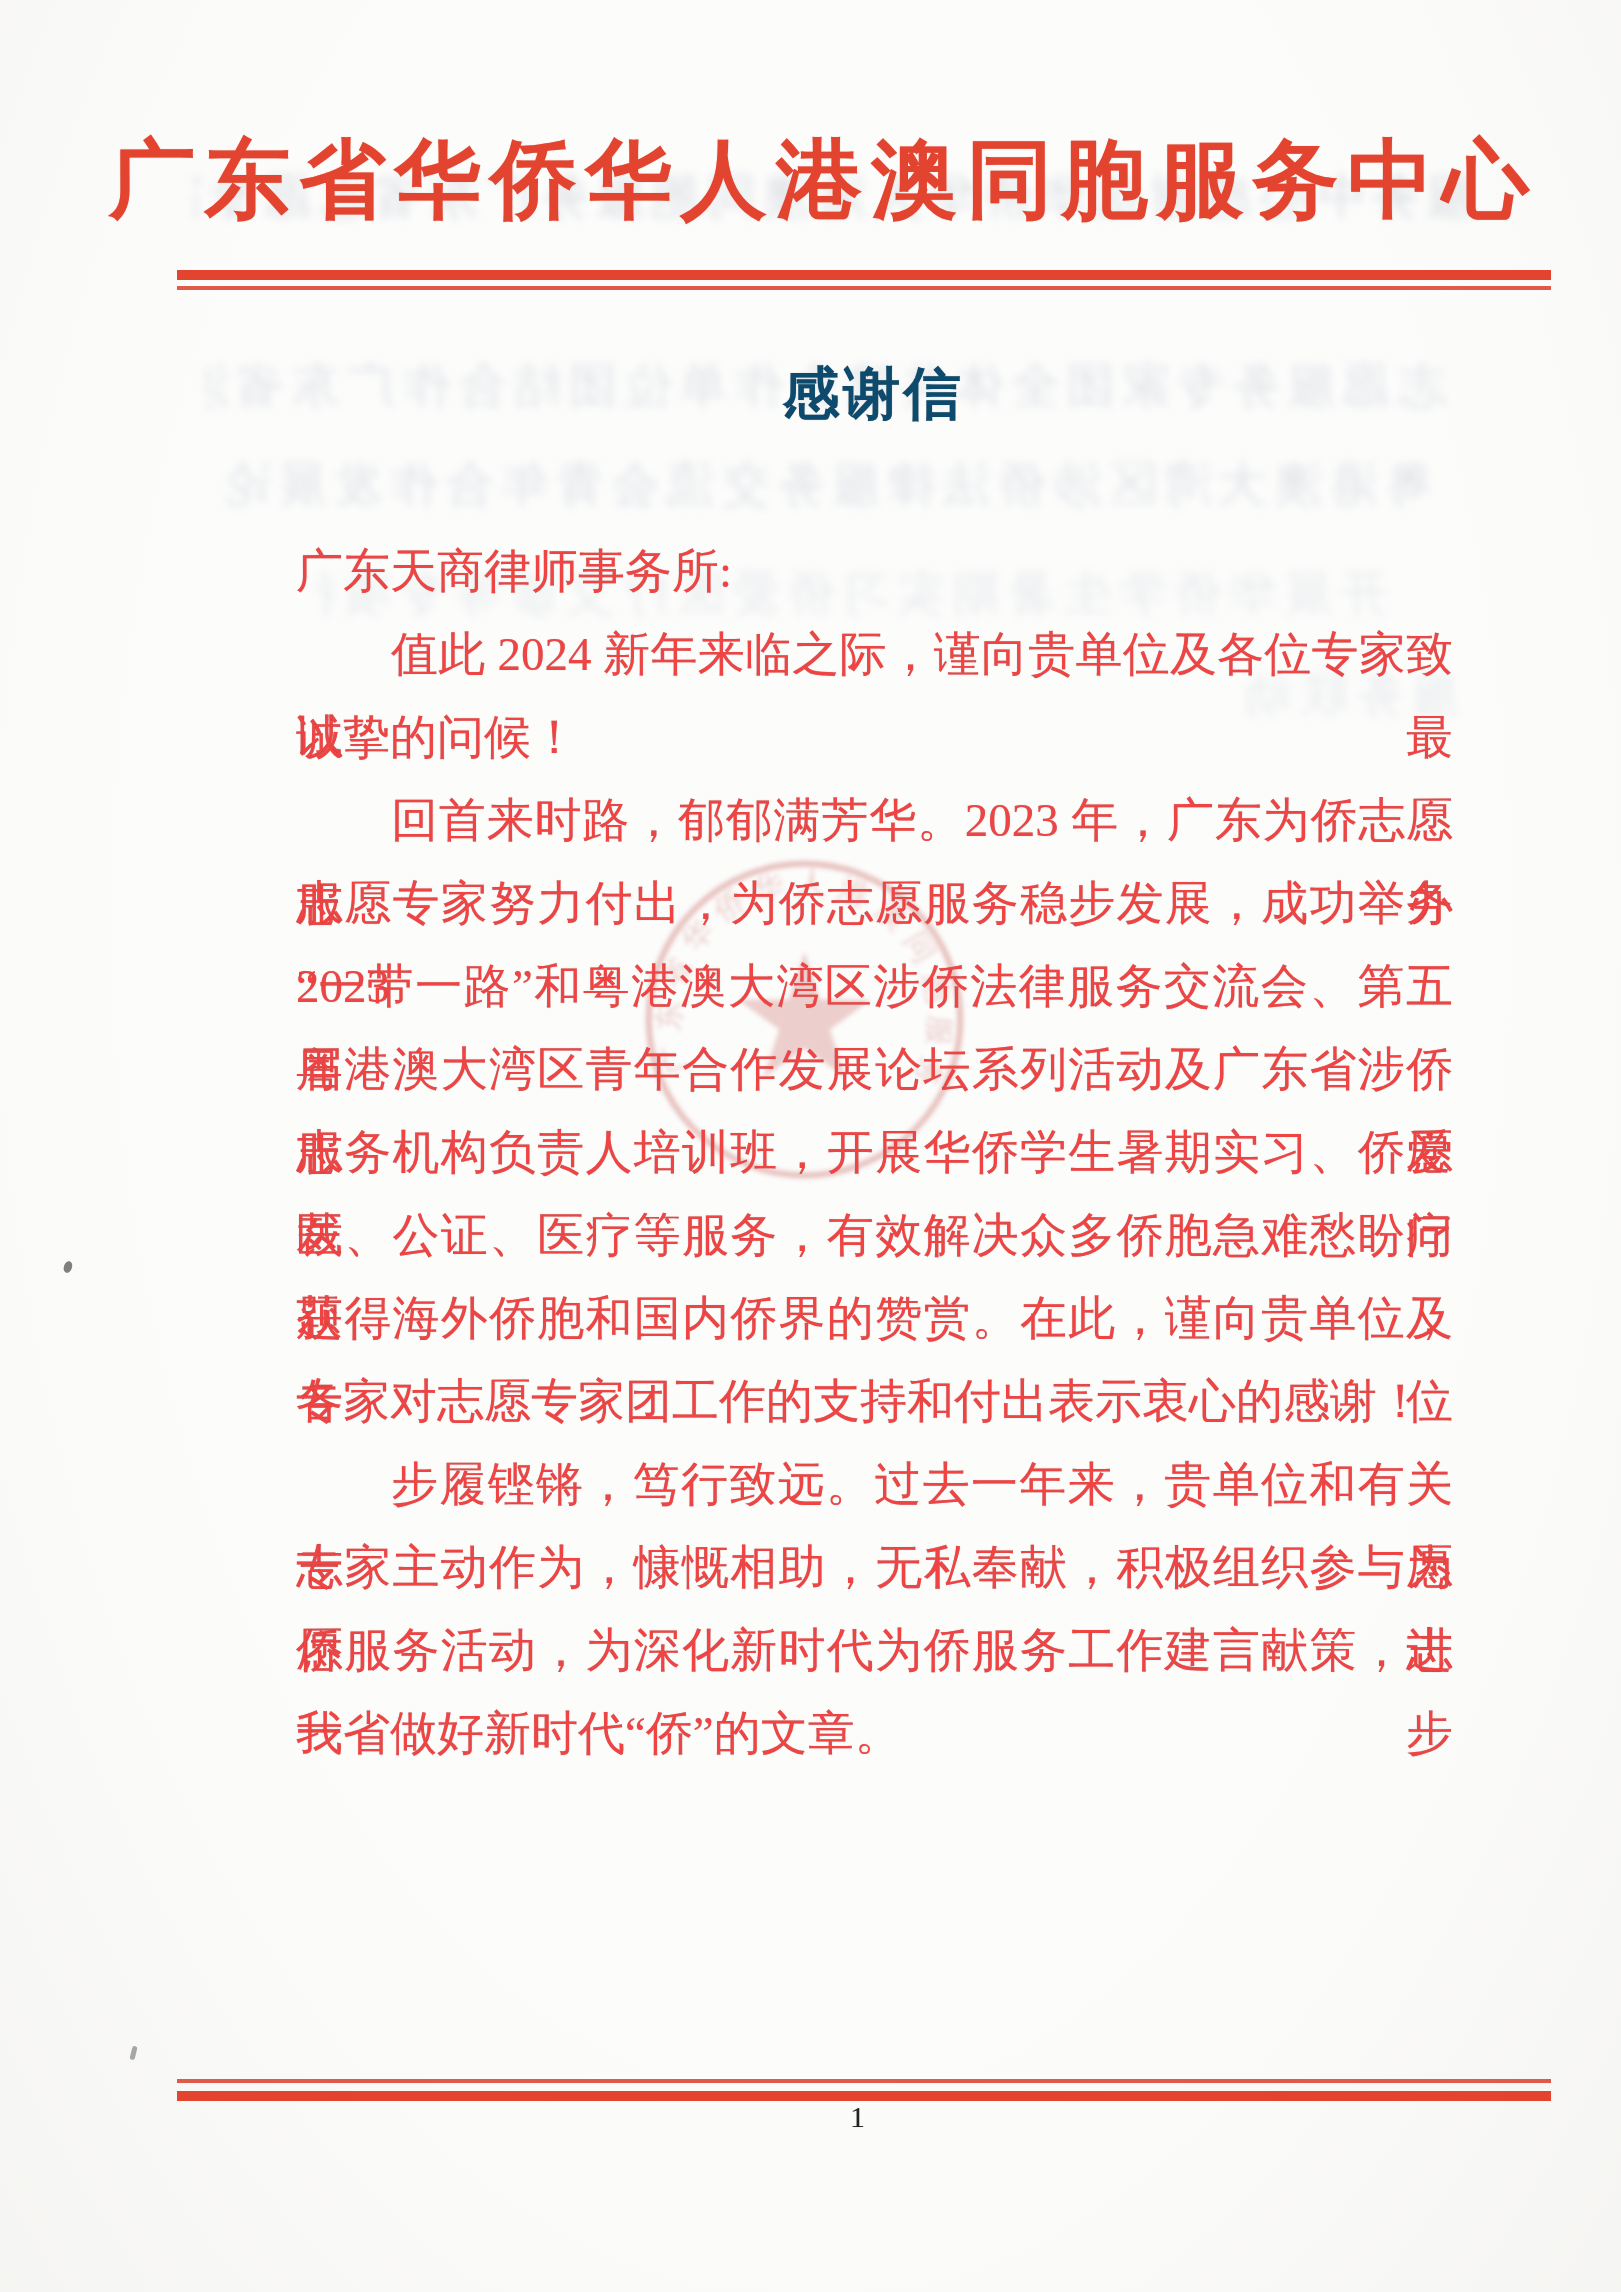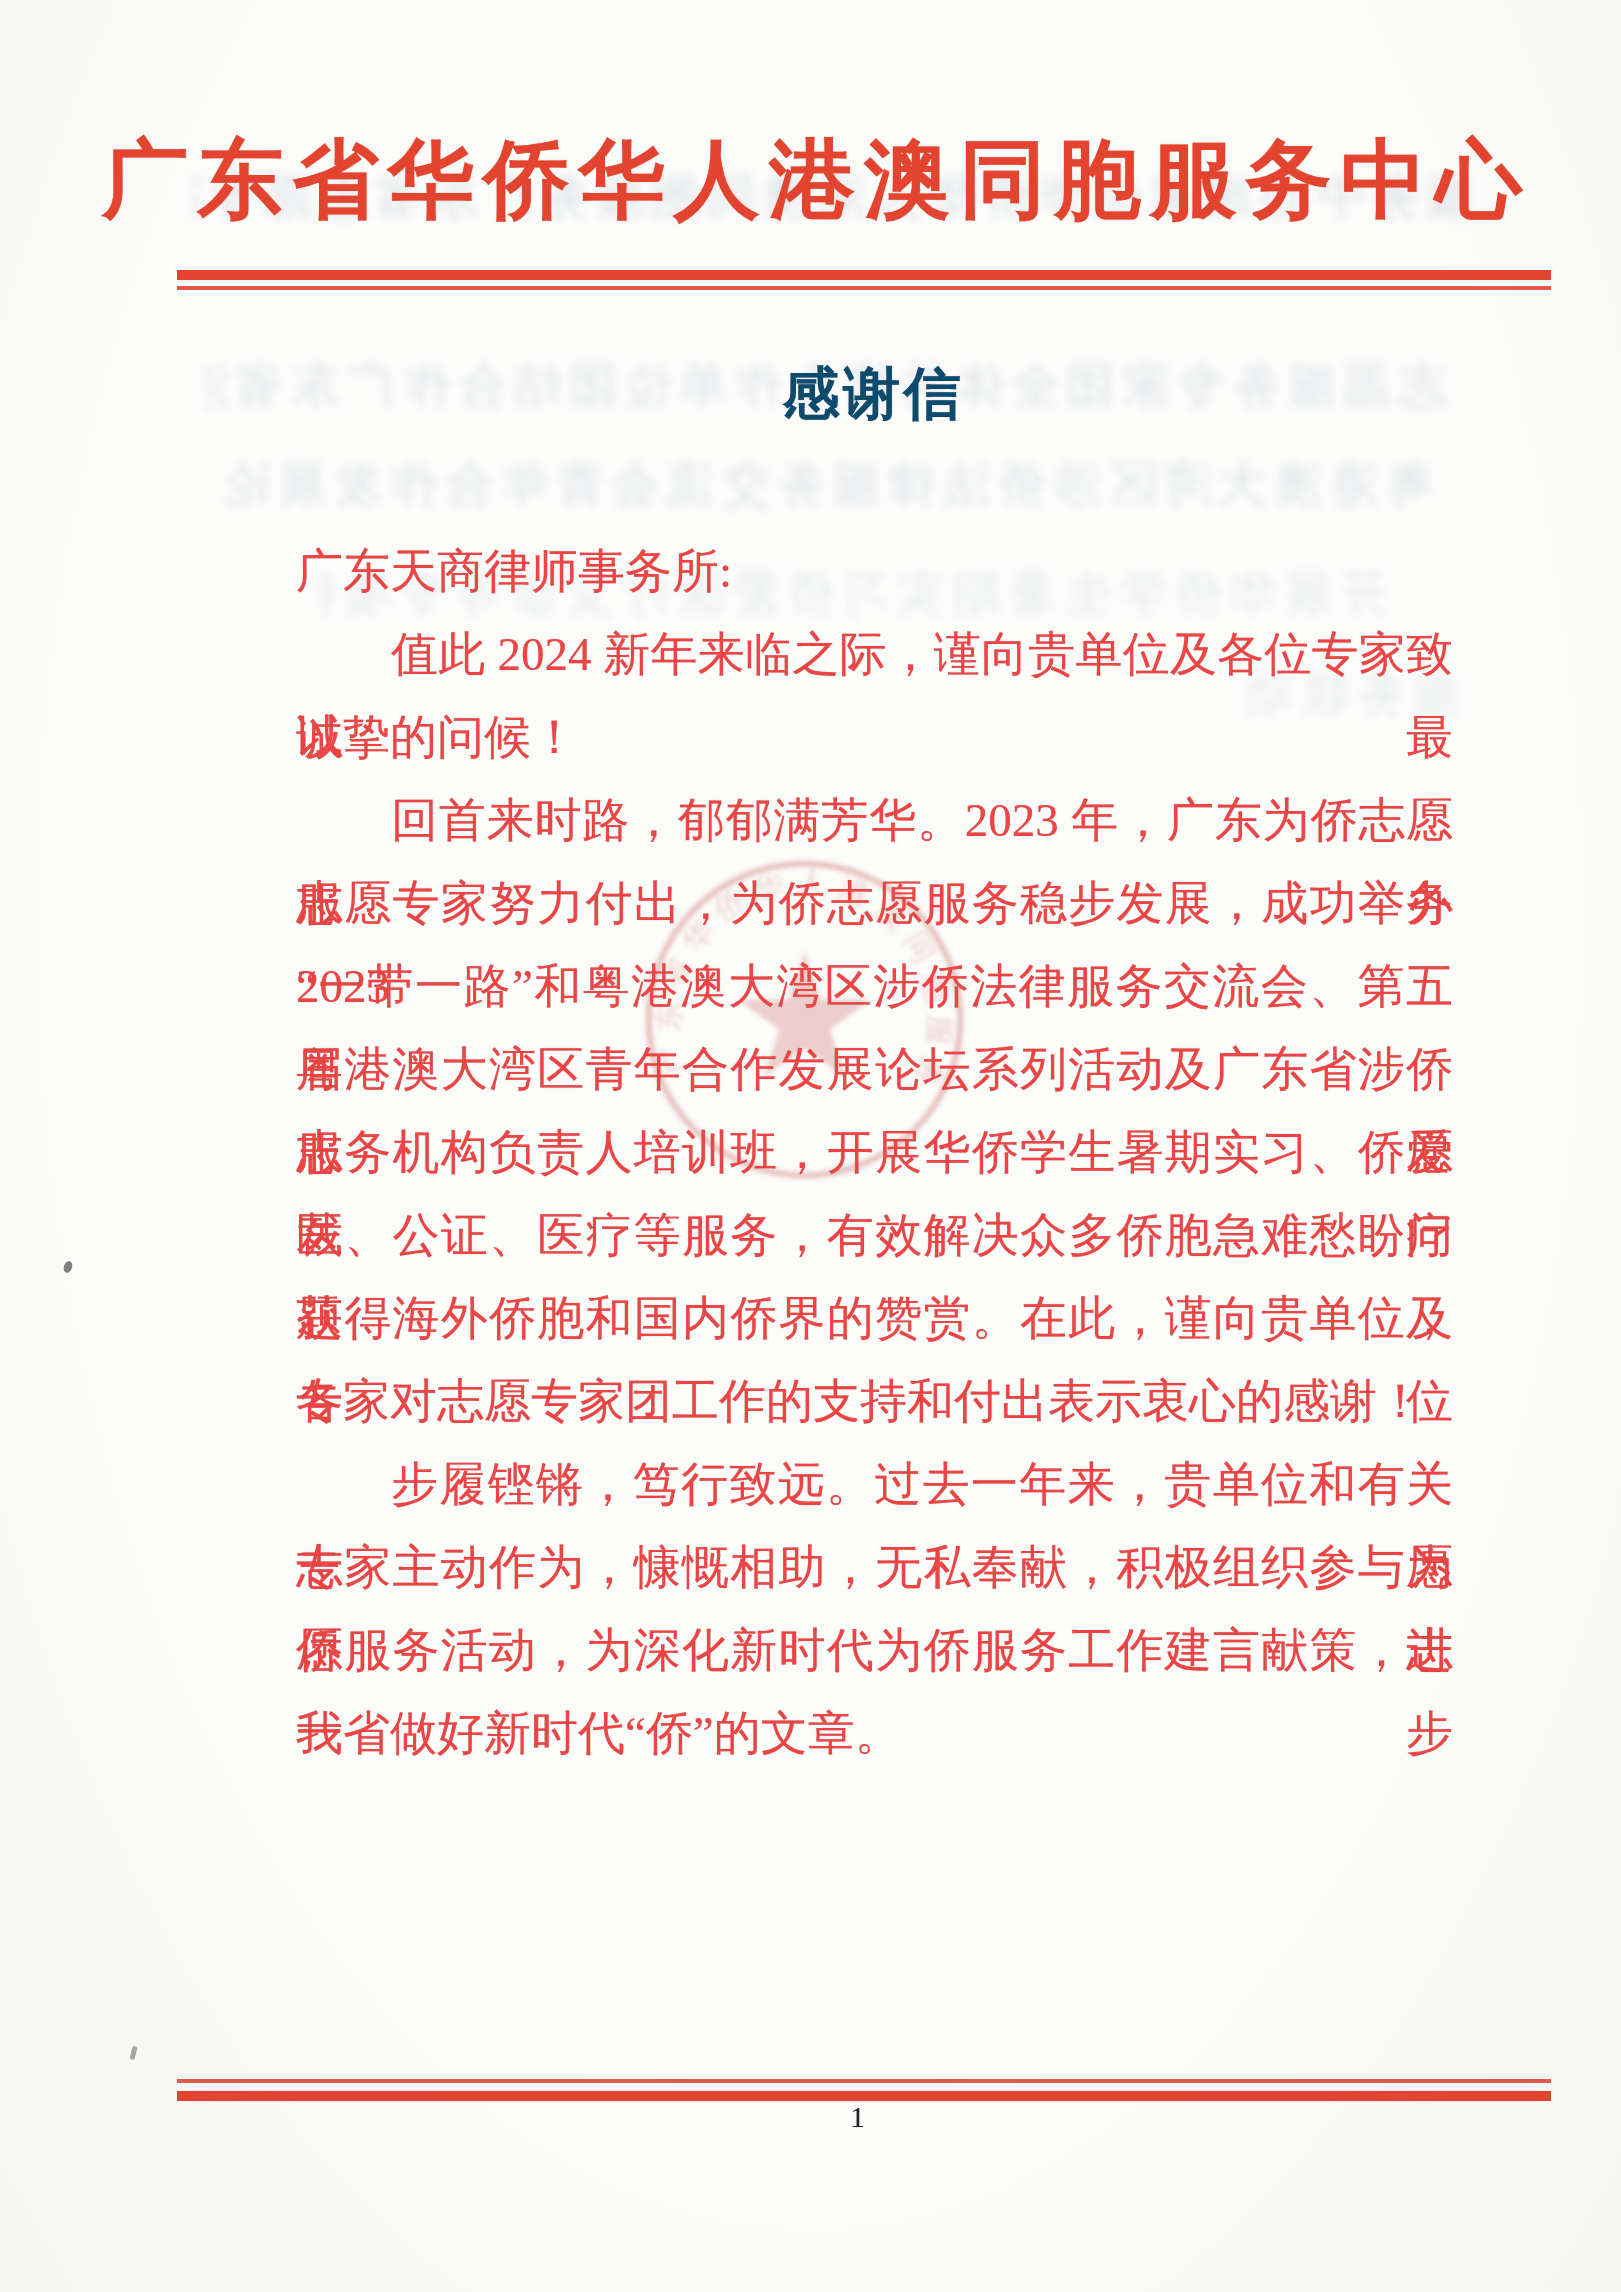--- a/index.html
+++ b/index.html
@@ -5,21 +5,21 @@
   html,body{margin:0;padding:0;}
   body{
     width:1621px;height:2293px;
     position:relative;overflow:hidden;
     background:#fcfcfb;
     background-image:radial-gradient(ellipse at 50% 40%, rgba(255,255,255,0) 60%, rgba(225,224,218,.25) 100%);
     font-family:"Liberation Serif", serif;
   }
   
   .header-org{
-    position:absolute;top:134px;left:102px;width:1420px;
+    position:absolute;top:134px;left:109px;width:1420px;
     font-size:86px;line-height:93px;font-weight:bold;
     color:#e2442f;
     text-align:justify;text-align-last:justify;
     white-space:nowrap;
     text-shadow:0 0 0.9px rgba(226,68,47,.55);
   }
   .rule{position:absolute;left:177px;width:1374px;background:#e2442f;}
   .rule.top-thick{top:270px;height:9.9px;}
   .rule.top-thin{top:286px;height:3.6px;background:#e05a49;}
   .rule.bottom-thin{top:2079px;height:3.6px;background:#e05a49;}

